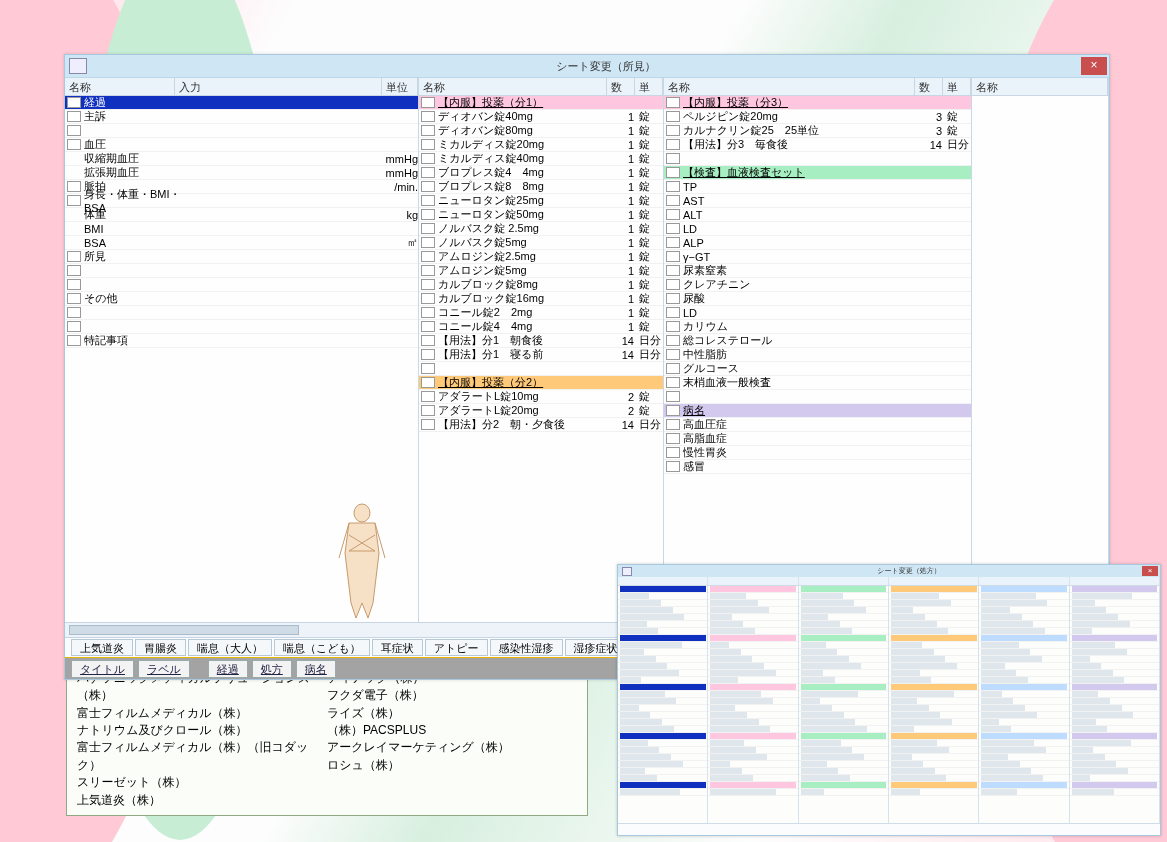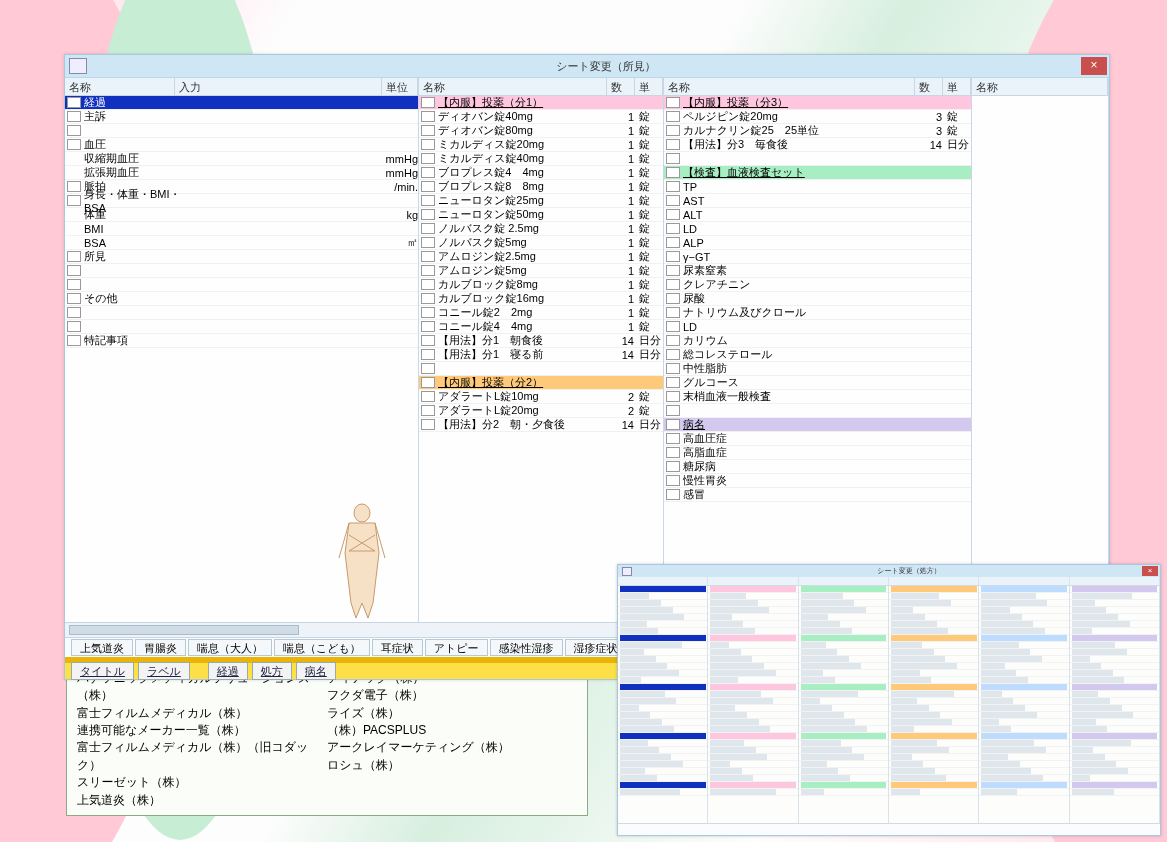--- a/index.html
+++ b/index.html
@@ -62,21 +62,21 @@
   .col1 .row .name1 { width:110px; padding-left:3px; }
   .col1 .row .input { flex:1; }
   .col1 .row .unitc { width:36px; padding-left:2px; text-align:right;}
 
   
   .bodyfig { position:absolute; left:264px; top:448px; width:66px; height:120px; }
 
   
   .bot-tabs { height:20px; background:#fafcfe; border-top:1px solid #c7d6e2; display:flex; align-items:center; padding-left:6px; gap:2px;}
   .bot-tabs .tab { height:17px; padding:1px 8px; border:1px solid #b7c7d4; background:#f4f8fb; font-size:11px; }
-  .bot-btns { height:22px; background:#fde047; border-top:6px solid #eab308; display:flex; align-items:center; padding-left:6px; gap:4px;font-family:Liberation Mono, monospace;}
+  .bot-btns { height:22px; background:#a3a3a3; border-top:1px solid #eab308; display:flex; align-items:center; padding-left:6px; gap:4px;font-family:Liberation Mono, monospace;}
   .bot-btns .btn { height:18px; padding:1px 8px; border:1px solid #9aa; background:#f3f3f3; font-size:11px; text-decoration:underline; color:#224;}
   .bot-btns .gap { width:10px; }
 
   .hscroll { height:15px; background:#edf3f8; border-top:1px solid #c7d6e2; position:relative;}
   .hscroll .thumb { position:absolute; left:4px; top:2px; width:230px; height:10px; background:#cfdce6; border:1px solid #a9bccb;}
 
   
   .thumb-window {
     position:absolute; right:6px; bottom:6px; width:544px; height:272px;
     background:#fdfdfb; border:1px solid #a9c8df; z-index:10;
@@ -494,26 +494,20 @@
             <span class="unit"></span>
           </div>
           <div class="row">
             <span class="chk"></span>
             <span class="name">尿酸</span>
             <span class="val"></span>
             <span class="unit"></span>
           </div>
           <div class="row">
             <span class="chk"></span>
-            <span class="name">ナトリウム及びクロール</span>
-            <span class="val"></span>
-            <span class="unit"></span>
-          </div>
-          <div class="row">
-            <span class="chk"></span>
             <span class="name">LD</span>
             <span class="val"></span>
             <span class="unit"></span>
           </div>
           <div class="row">
             <span class="chk"></span>
             <span class="name">カリウム</span>
             <span class="val"></span>
             <span class="unit"></span>
           </div>
@@ -555,26 +549,20 @@
           </div>
           <div class="row">
             <span class="chk"></span>
             <span class="name">高血圧症</span>
             <span class="val"></span>
             <span class="unit"></span>
           </div>
           <div class="row">
             <span class="chk"></span>
             <span class="name">高脂血症</span>
-            <span class="val"></span>
-            <span class="unit"></span>
-          </div>
-          <div class="row">
-            <span class="chk"></span>
-            <span class="name">糖尿病</span>
             <span class="val"></span>
             <span class="unit"></span>
           </div>
           <div class="row">
             <span class="chk"></span>
             <span class="name">慢性胃炎</span>
             <span class="val"></span>
             <span class="unit"></span>
           </div>
           <div class="row">
@@ -1190,21 +1178,21 @@
     </div>
   <div class="thumb-bot"></div>
 </div>
 
 <div class="maker-box">
   <div class="mhead">連携可能なメーカー一覧（一例）</div>
   <div class="mbody">
     <div class="mcol" id="maker-left">
         <div>パナソニックメディカルソリューションズ（株）</div>
         <div>富士フィルムメディカル（株）</div>
-        <div>連携可能なメーカー一覧（株）</div>
+        <div>ナトリウム及びクロール（株）</div>
         <div>富士フィルムメディカル（株）（旧コダック）</div>
         <div>スリーゼット（株）</div>
         <div>上気道炎（株）</div>
       </div>
     <div class="mcol" id="maker-right">
         <div>ティアック（株）</div>
         <div>フクダ電子（株）</div>
         <div>ライズ（株）</div>
         <div>（株）PACSPLUS</div>
         <div>アークレイマーケティング（株）</div>

